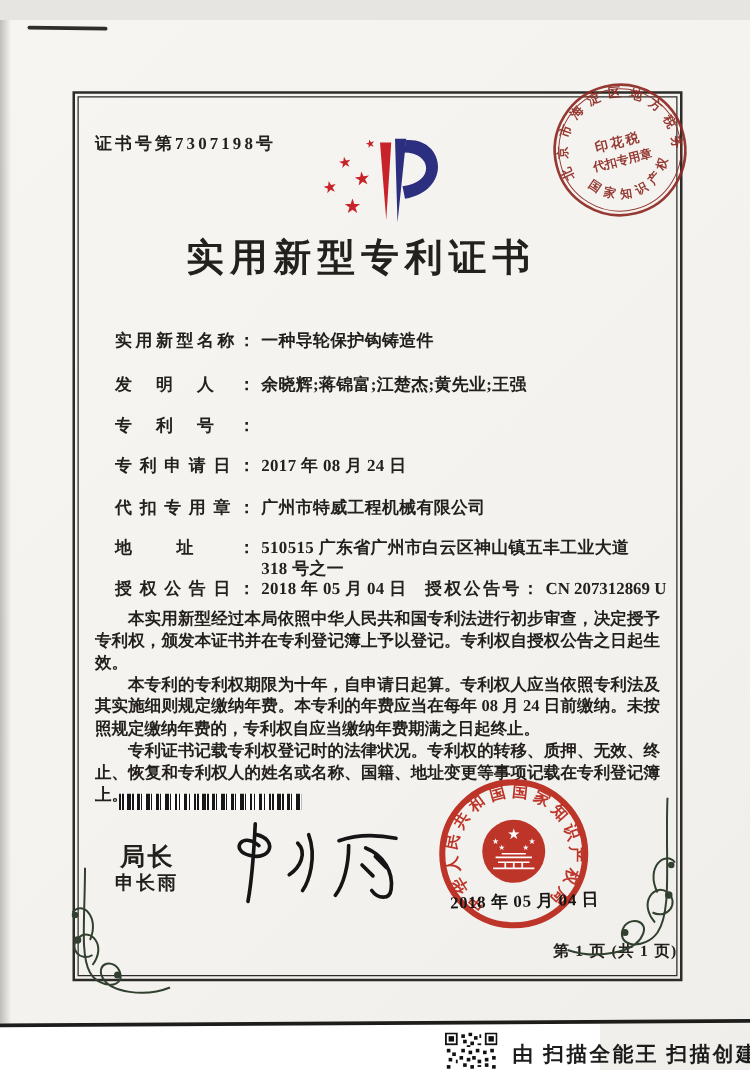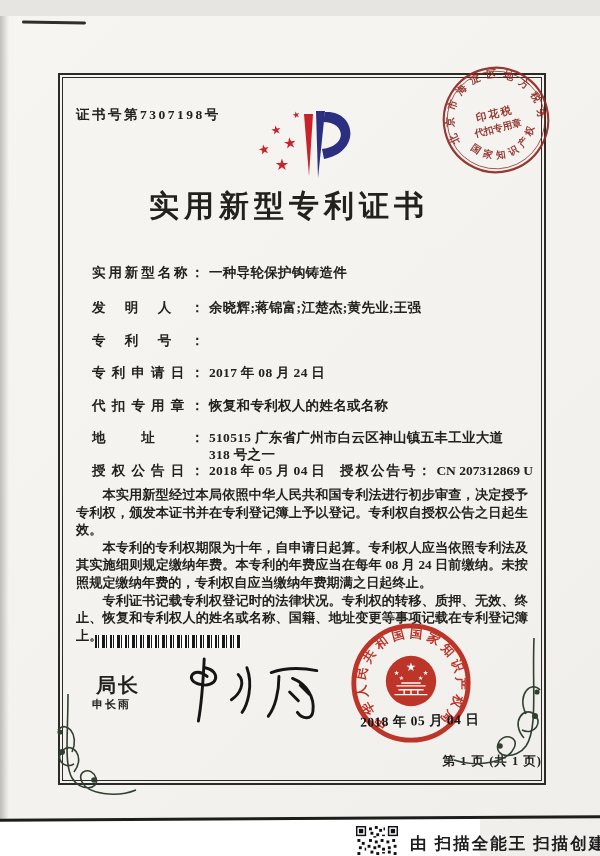--- a/index.html
+++ b/index.html
@@ -32,21 +32,21 @@
   
   .paras{position:absolute;left:76px;top:470px;width:452px;font-size:13.2px;line-height:17.6px;
          text-align:justify;color:#221f1c;}
   .paras p{margin:0;text-indent:2em;font-weight:bold;}
   
   .barcode{position:absolute;left:95px;top:619px;width:146px;height:13px;
     background:repeating-linear-gradient(90deg,#171717 0 2px,#fdfdfd 2px 3px,#171717 3px 4px,
       #fdfdfd 4px 7px,#171717 7px 10px,#fdfdfd 10px 11px,#171717 11px 12px,#fdfdfd 12px 15px);}
   
   .sig-title{position:absolute;left:96px;top:656px;font-size:20px;font-weight:700;letter-spacing:2px;}
-  .sig-name{position:absolute;left:92px;top:681px;font-size:11px;font-weight:700;letter-spacing:2px;}
+  .sig-name{position:absolute;left:92px;top:681px;font-size:15px;font-weight:700;letter-spacing:2px;}
   .sig-script{position:absolute;left:178px;top:638px;}
   .page-num{position:absolute;left:58px;top:737px;width:484px;text-align:right;font-size:12.5px;
          letter-spacing:1px;font-weight:700;}
   
   .flourish-bl{position:absolute;left:38px;top:678px;}
   .flourish-br{position:absolute;left:452px;top:622px;transform:scaleX(-1);}
   
   .scan-bar{position:absolute;left:0;top:803px;width:480px;height:53px;background:#ffffff;}
   .scan-line{position:absolute;left:-4px;top:-2px;width:608px;height:2.5px;background:#1d1d1b;
          transform:rotate(-.35deg);}
@@ -107,21 +107,21 @@
   </div>
   <div class="field-row" style="top:316px">
     <span class="flabel">专利号：</span>
   </div>
   <div class="field-row" style="top:348px">
     <span class="flabel">专利申请日：</span>
     <span class="fvalue">2017 年 08 月 24 日</span>
   </div>
   <div class="field-row" style="top:381px">
     <span class="flabel">代扣专用章：</span>
-    <span class="fvalue">恢复和专利权人的姓名或名称</span>
+    <span class="fvalue">广州市特威工程机械有限公司</span>
   </div>
   <div class="field-row" style="top:413px">
     <span class="flabel">地址：</span>
     <span class="fvalue" style="max-width:318px">510515 广东省广州市白云区神山镇五丰工业大道 318 号之一</span>
   </div>
   <div class="field-row" style="top:446px">
     <span class="flabel">授权公告日：</span>
     <span class="fvalue">2018 年 05 月 04 日</span>
   </div>
   <div class="grant-no">

